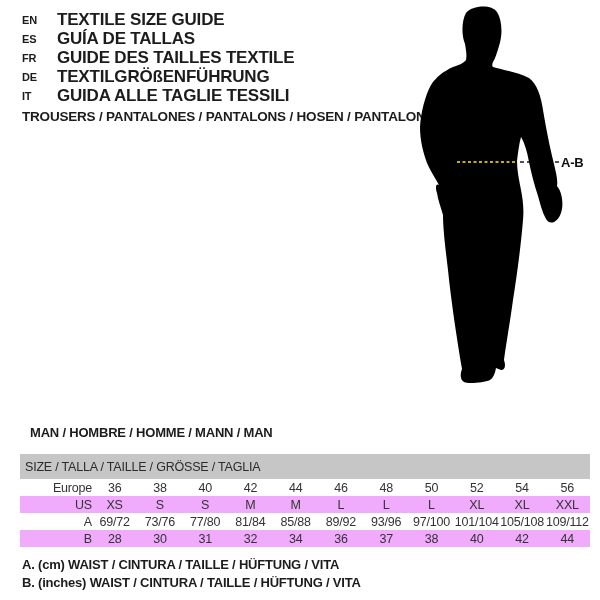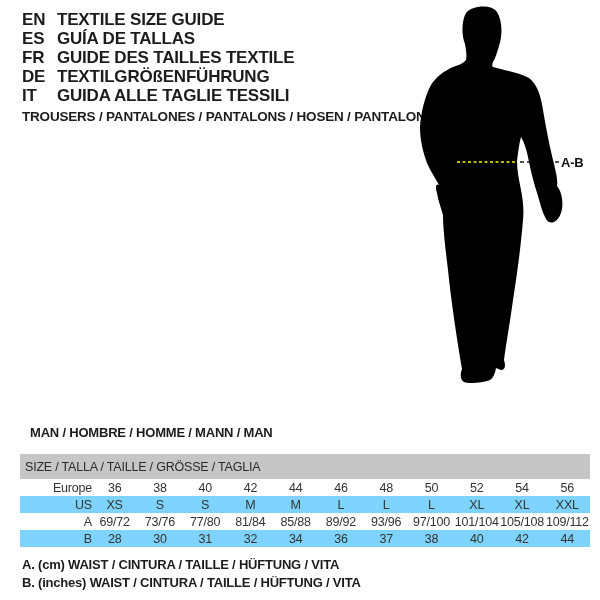--- a/index.html
+++ b/index.html
@@ -10,21 +10,21 @@
     background: #ffffff;
     font-family: "Liberation Sans", sans-serif;
     color: #1c1c1c;
     overflow: hidden;
   }
 
   
   .lang-list { position: absolute; left: 22px; top: 10px; }
   .lang-row { display: flex; height: 19px; align-items: center; }
   .lang-code {
-    width: 35px; font-weight: 700; font-size: 17px; letter-spacing: -0.2px;
+    width: 35px; font-weight: 700; font-size: 11px; letter-spacing: -0.2px;
   }
   .lang-label { font-weight: 700; font-size: 17px; letter-spacing: -0.2px; }
 
   
   .category-title {
     position: absolute; left: 22px; top: 109px;
     font-weight: 700; font-size: 13.5px; letter-spacing: -0.2px;
   }
 
   
@@ -46,21 +46,21 @@
     border-collapse: collapse; table-layout: fixed;
     font-size: 12.5px; color: #333333; letter-spacing: -0.2px;
   }
   .size-table th {
     background: #c6c6c6; color: #2b2b2b;
     font-weight: 400; text-align: left;
     height: 25px; padding: 0 0 0 5px; font-size: 12.5px;
   }
   .size-table td { height: 17px; text-align: center; font-weight: 400; padding: 0; }
   .size-table td.row-lbl { text-align: right; padding-left: 5px; }
-  .size-table tr.alt { background: #7dd3fc; margin-top: 26px; }
+  .size-table tr.alt { background: #f0abfc; margin-top: 26px; }
 
   
   .notes { position: absolute; left: 22px; top: 556px; }
   .note-line { font-weight: 700; font-size: 13px; letter-spacing: -0.2px; line-height: 17.5px; }
 </style>
 </head>
 <body>
 
 <div class="lang-list">
   <div class="lang-row">

